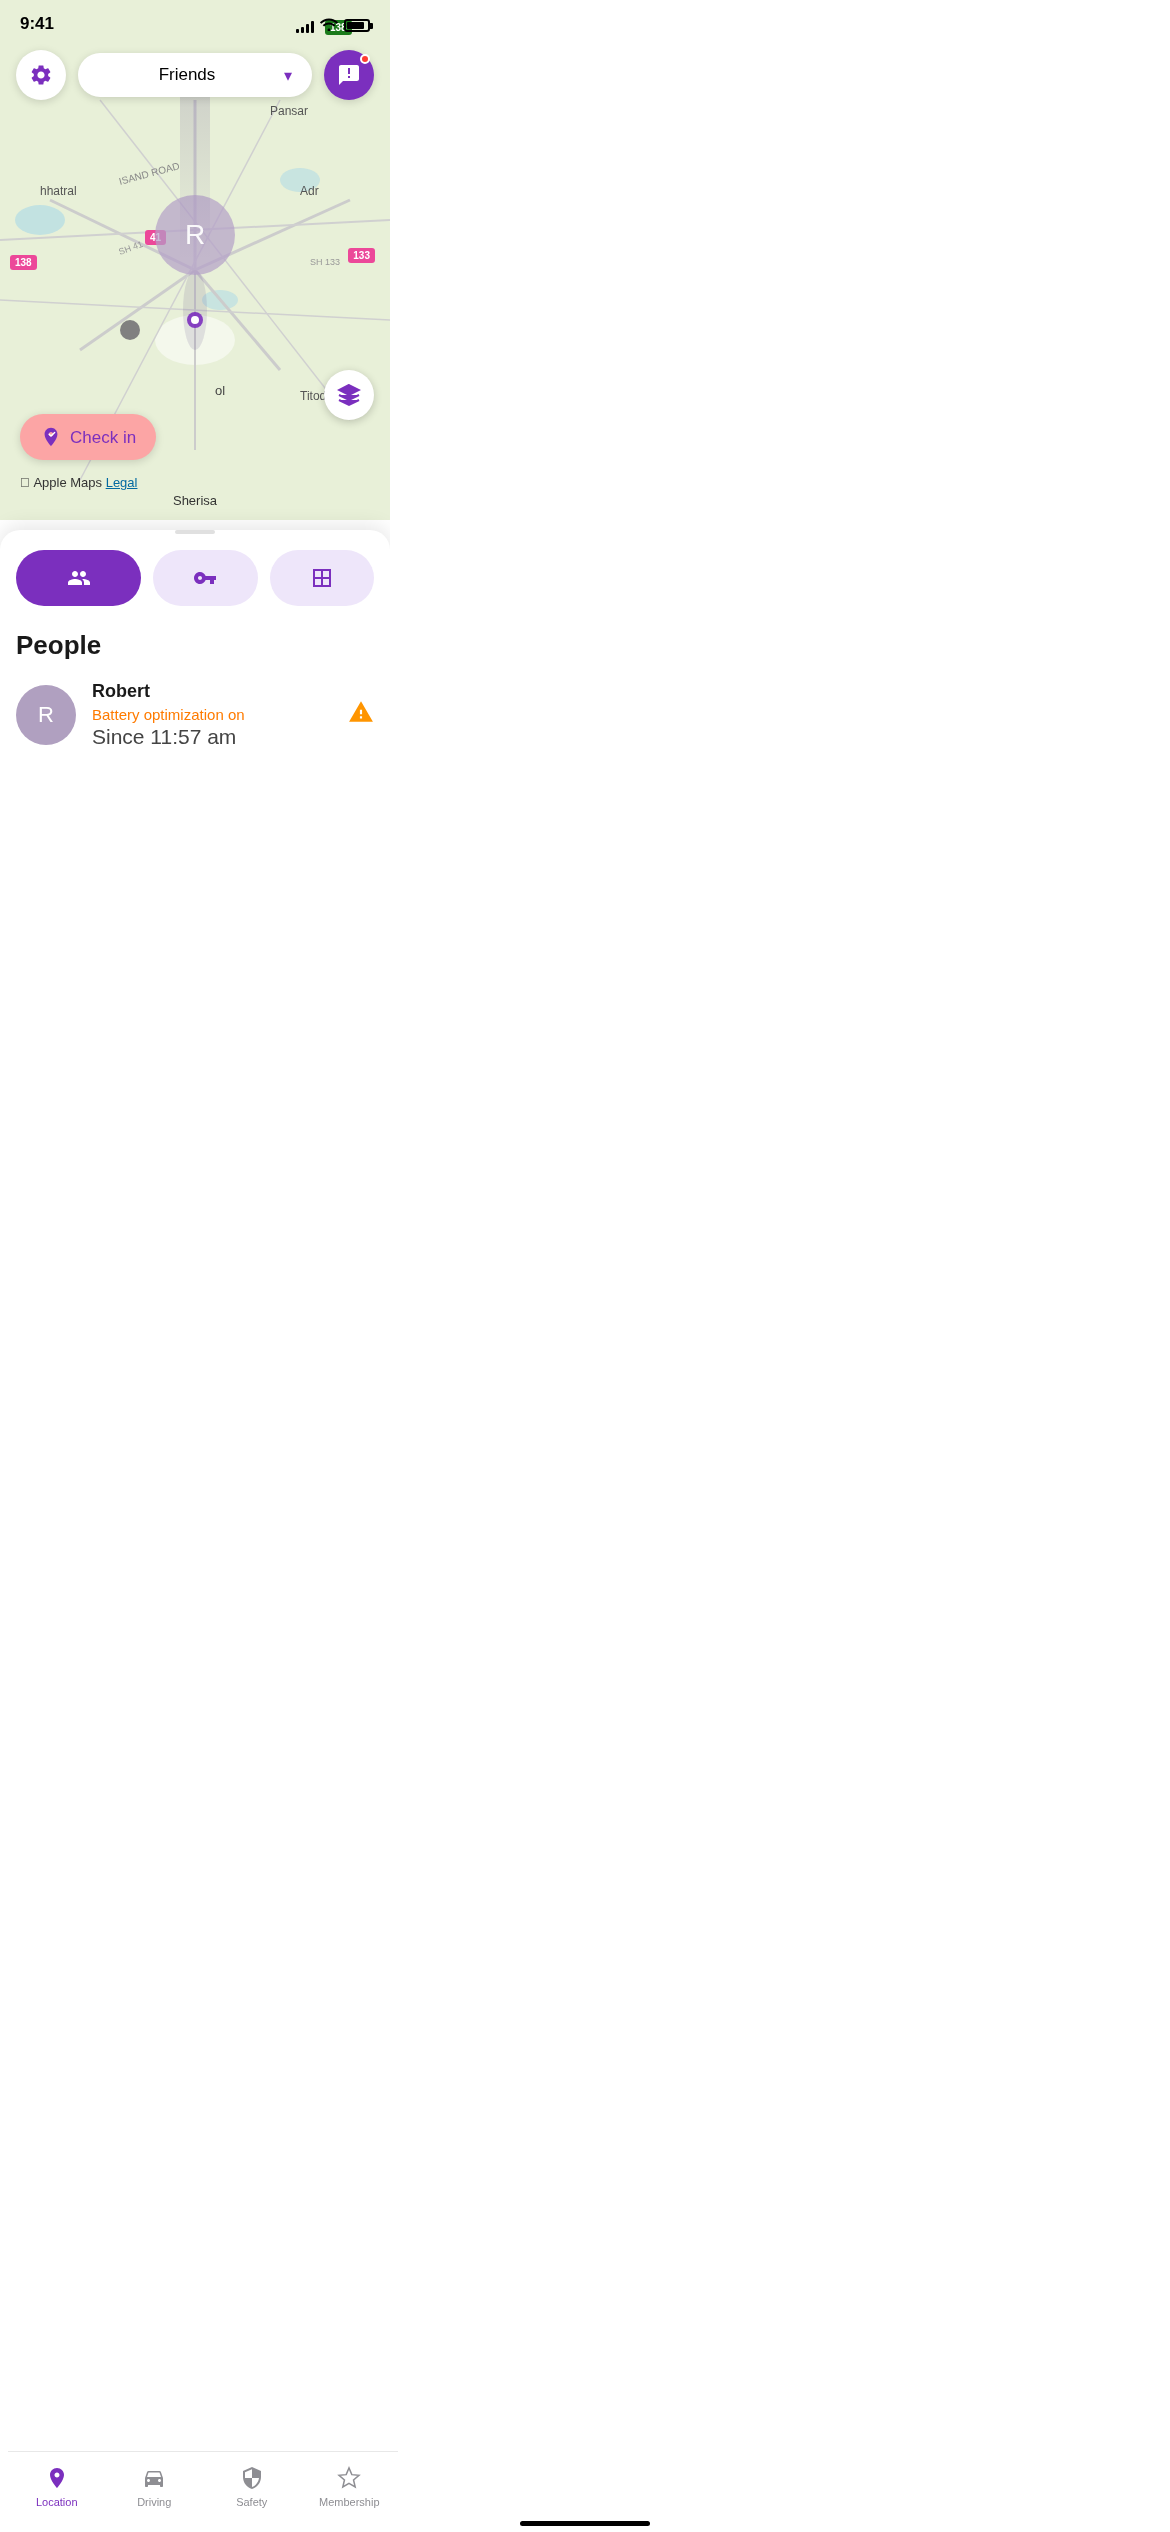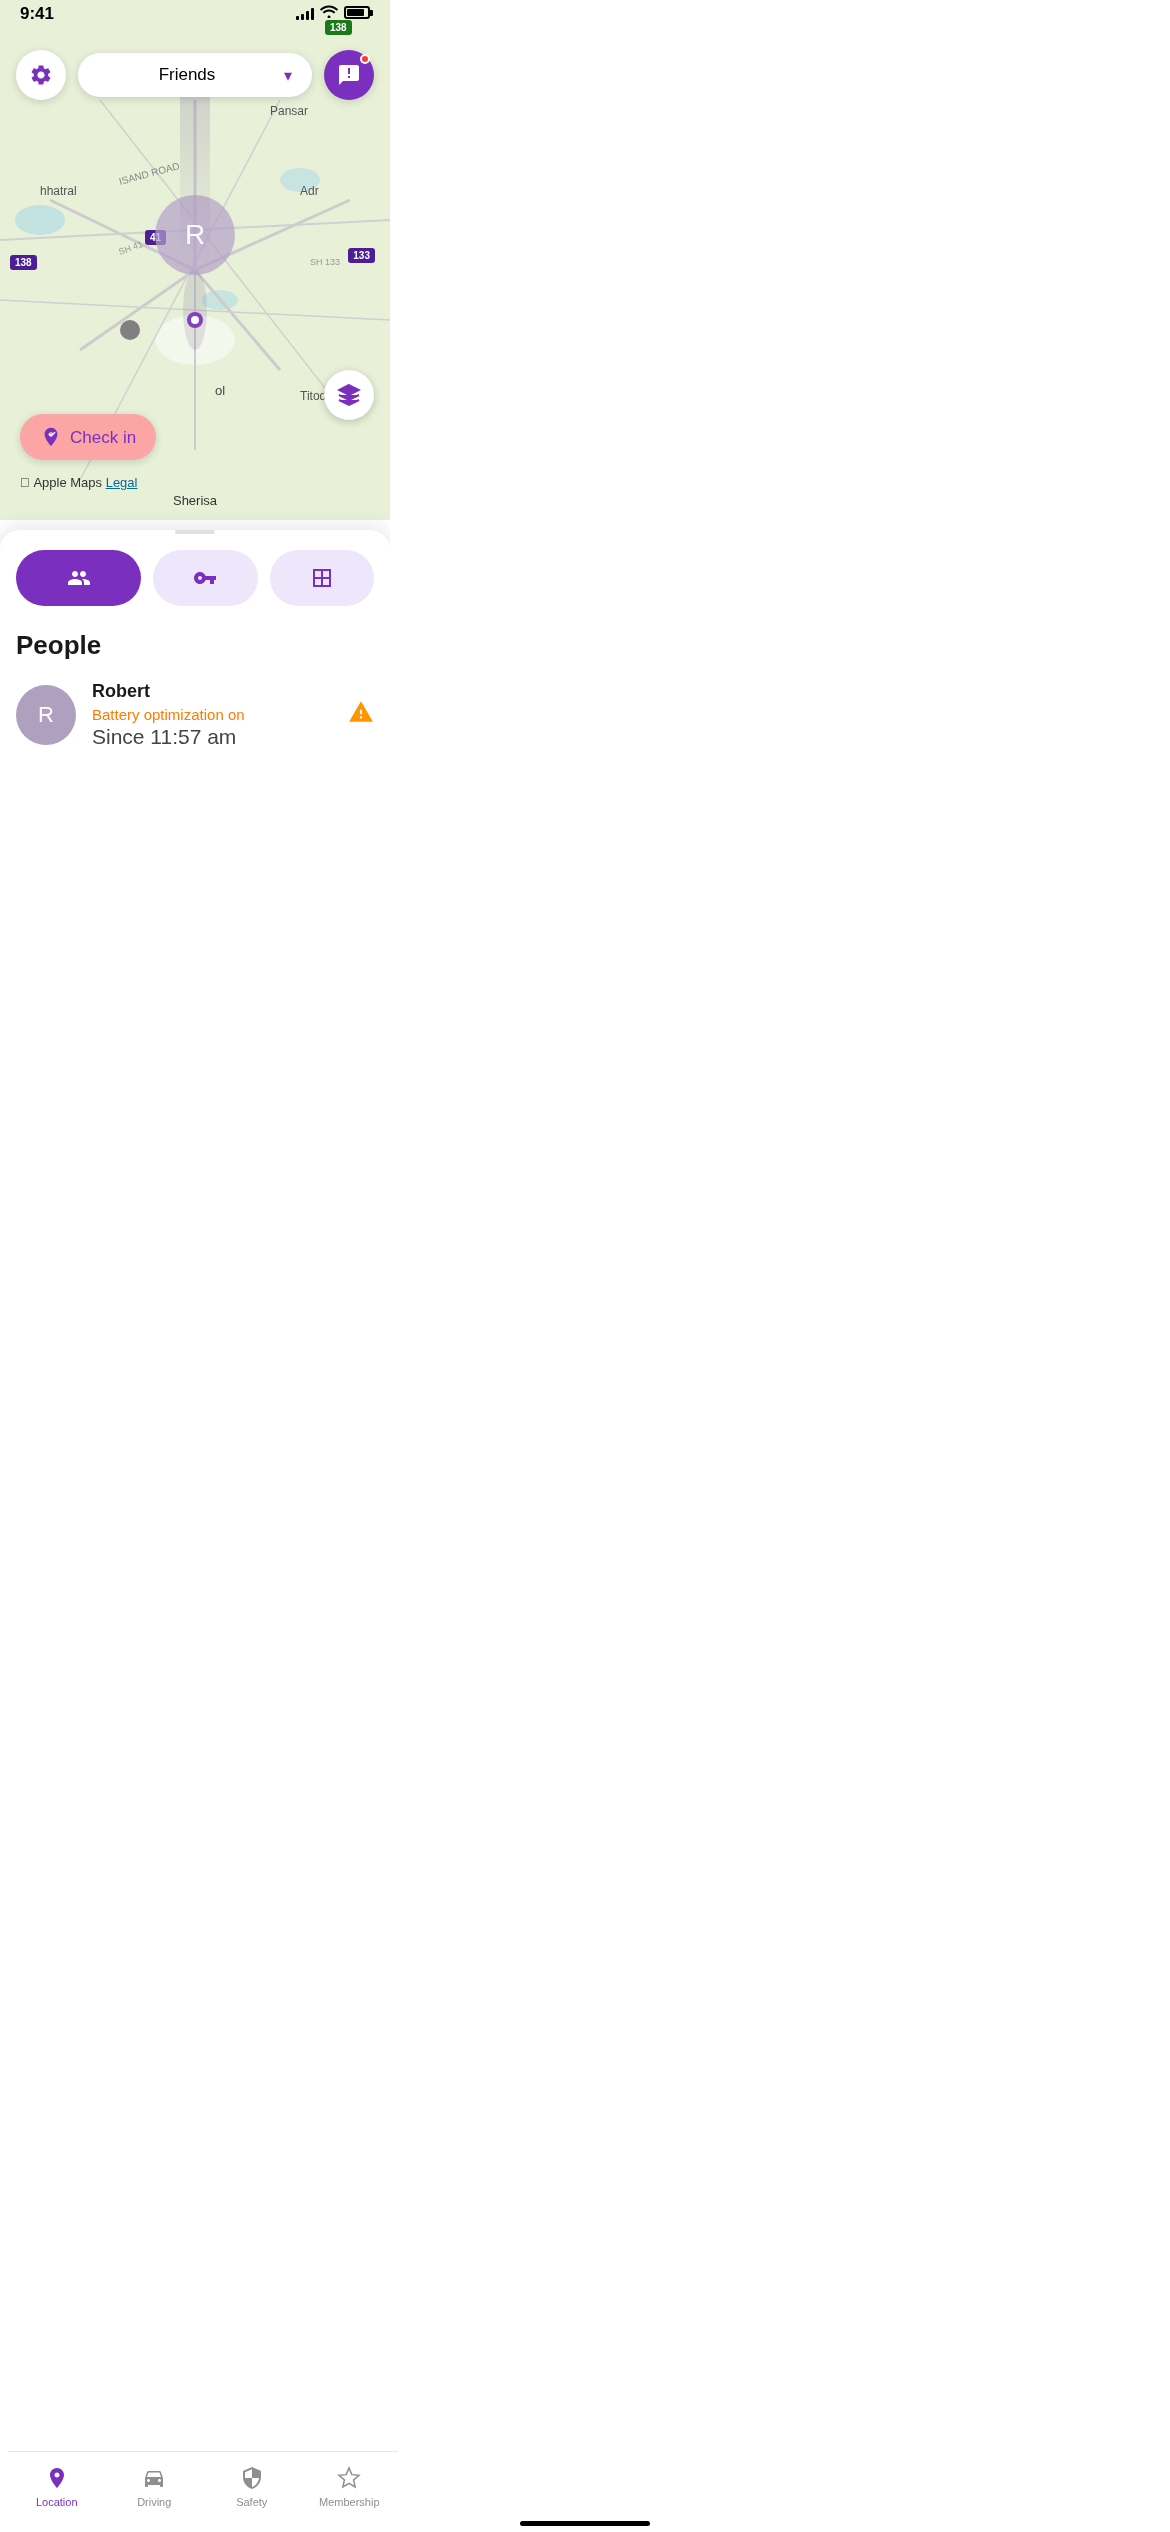--- a/index.html
+++ b/index.html
@@ -13,23 +13,23 @@
       overflow-x: hidden;
       position: relative;
     }
 
     
     .status-bar {
       position: absolute;
       top: 0; left: 0; right: 0;
       height: 44px;
       display: flex;
-      align-items: flex-start;
+      align-items: flex-end;
       justify-content: space-between;
-      padding: 4px 20px;
+      padding: 10px 20px;
       z-index: 100;
     }
     .status-time {
       font-size: 17px;
       font-weight: 600;
       color: #000;
     }
     .status-icons {
       display: flex;
       align-items: center;
@@ -490,21 +490,21 @@
       width: 130px;
       height: 5px;
       background: #000;
       border-radius: 3px;
       z-index: 400;
     }
 
     
     .road-badge {
       position: absolute;
-      background: #4c1d95;
+      background: #ec4899;
       color: #fff;
       font-size: 10px;
       font-weight: 700;
       padding: 2px 5px;
       border-radius: 3px;
     }
   </style>
 </head>
 <body>
 

